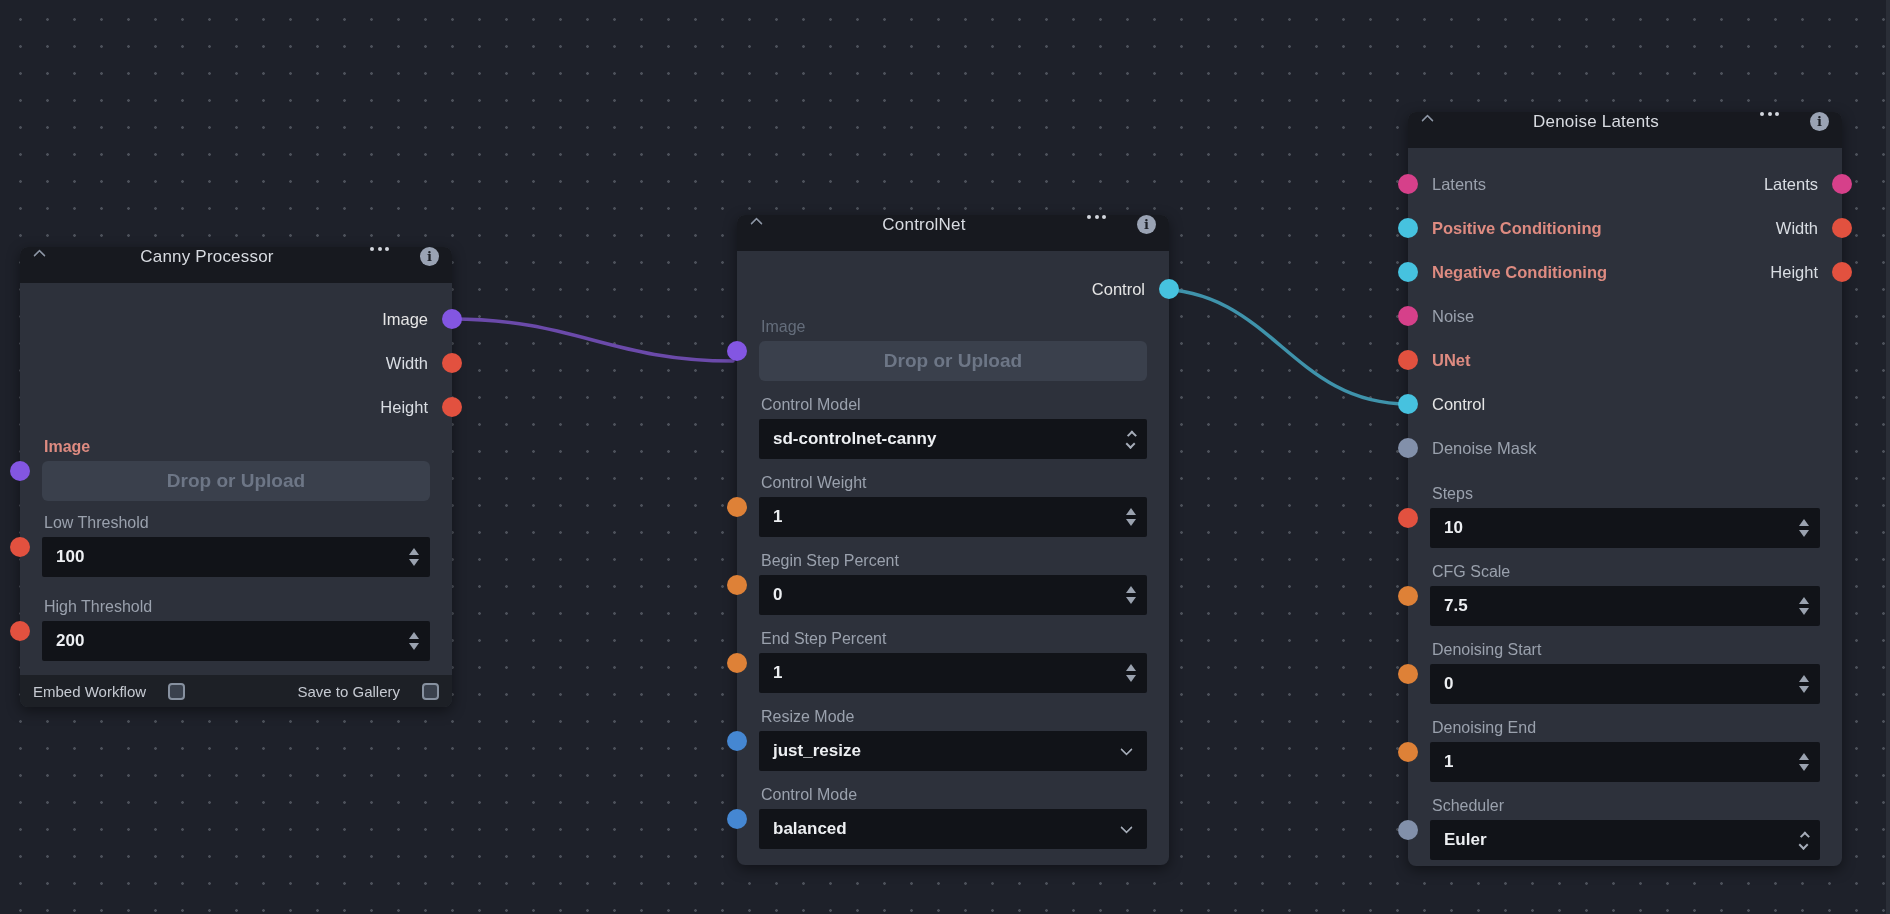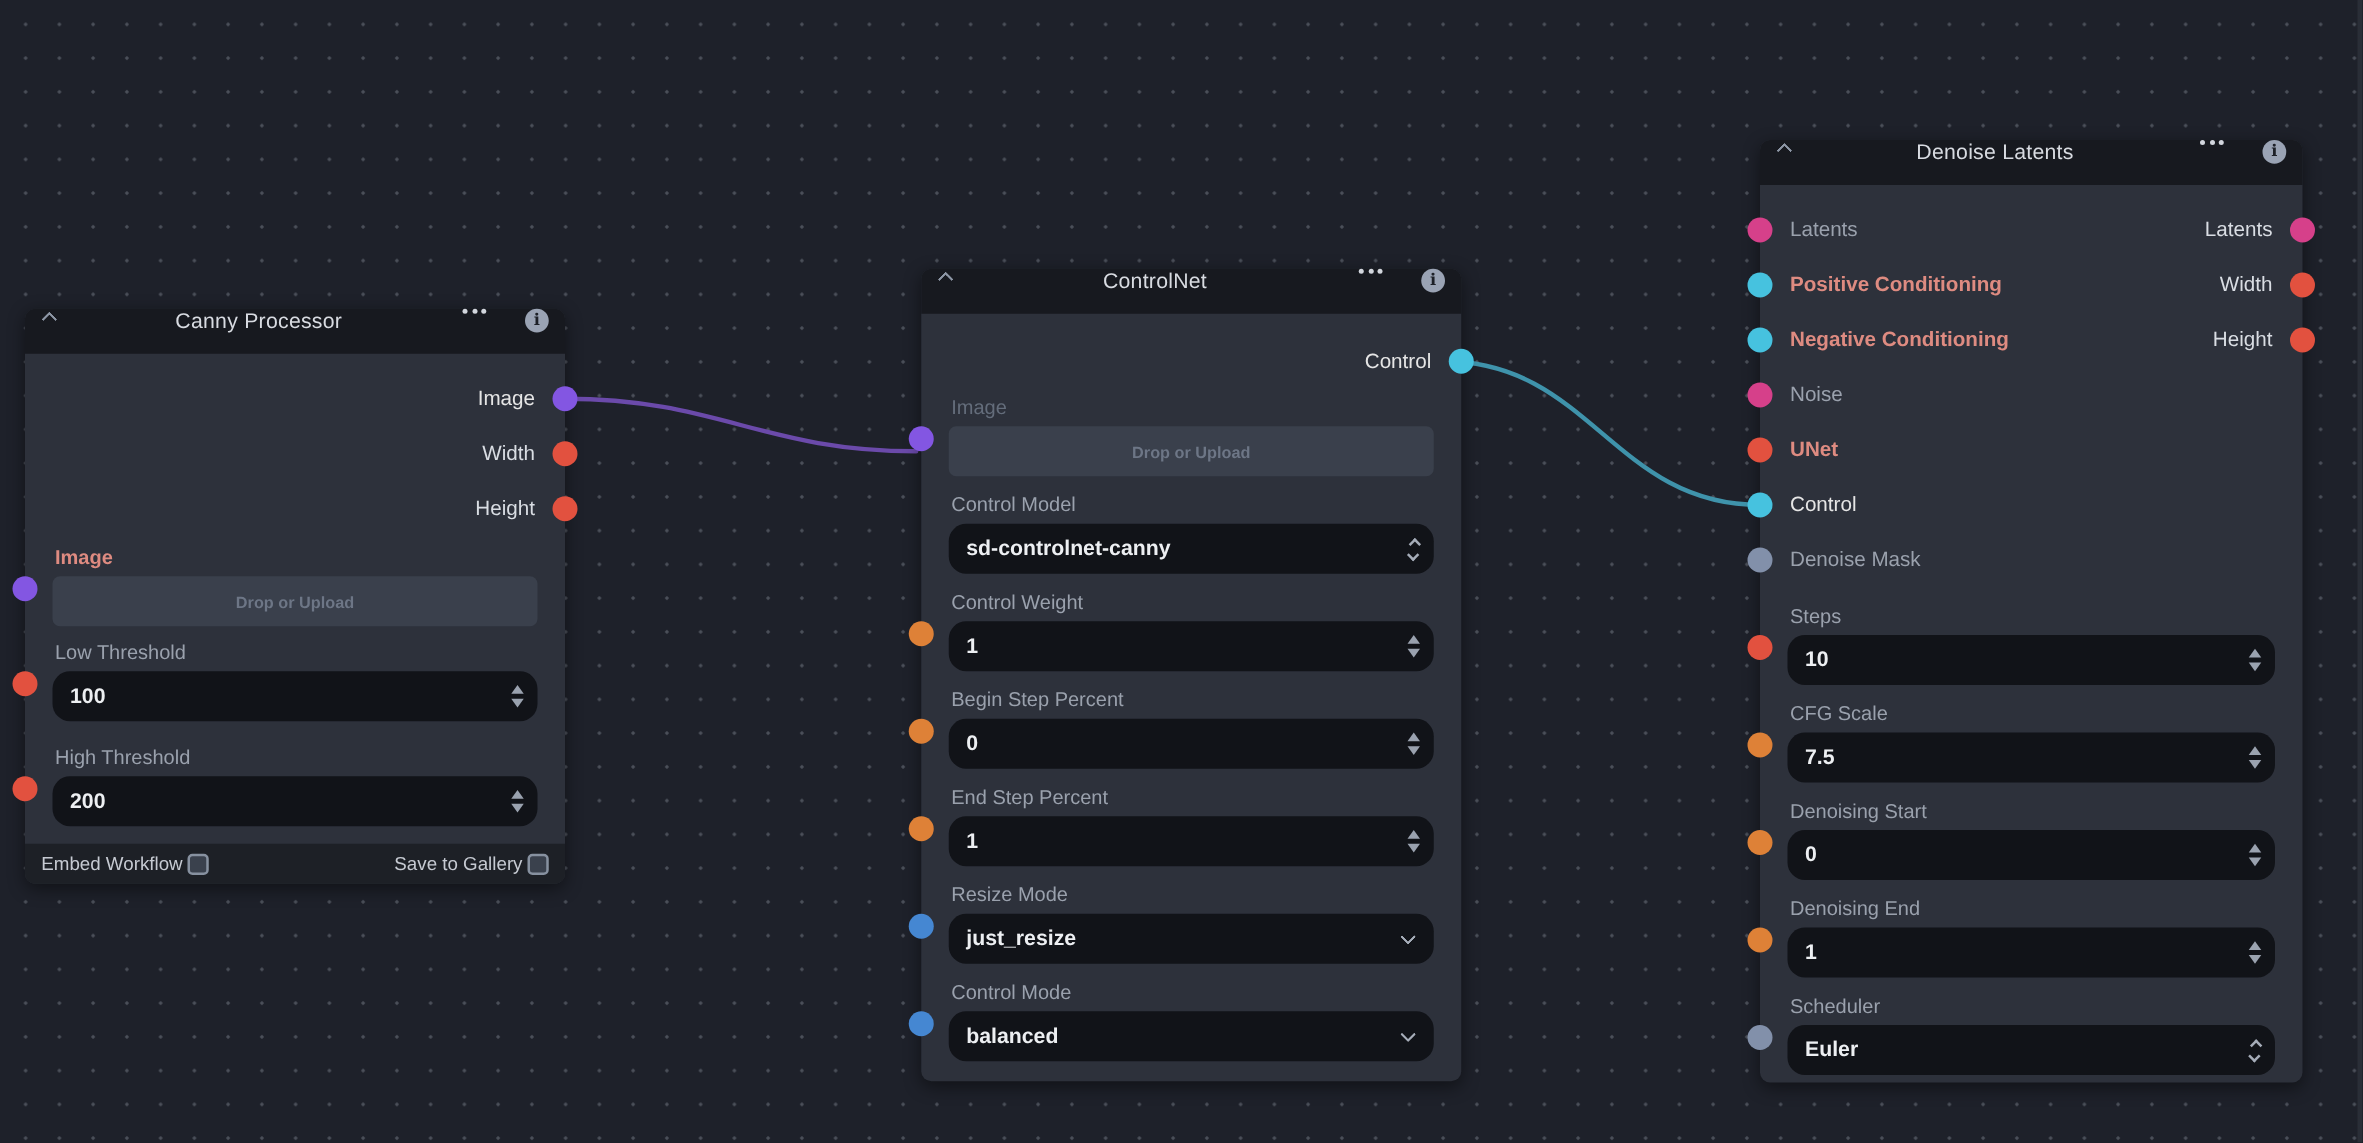--- a/index.html
+++ b/index.html
@@ -52,21 +52,21 @@
     background:#9aa3b4; color:#1d2027;
     font-size:13px; font-weight:700; font-family:"DejaVu Serif",serif;
     display:flex; align-items:center; justify-content:center; line-height:1;
   }
   .node-body{ position:relative; }
   .node-footer{
     height:32px; background:#1d2026; border-radius:0 0 8px 8px;
     display:flex; align-items:center; justify-content:space-between;
     padding:0 13px;
   }
-  .footer-item{ display:flex; align-items:center; gap:4px; }
+  .footer-item{ display:flex; align-items:center; gap:22px; }
   .footer-item span{ color:#c6cad2; font-size:15px; }
   .checkbox{
     width:17px; height:17px; border-radius:4px;
     background:#3a414d; border:2px solid #8791a0;
   }
 
   
   .hrow{
     position:relative; height:44px;
     display:flex; align-items:center;
@@ -92,24 +92,24 @@
   .fgroup .dot{ top:34px; }
   .flabel{
     display:block; margin:0 0 4px 2px;
     color:#9aa1ad; font-size:16px; line-height:20px;
   }
   .flabel.req{ color:#de8b81; font-weight:700; }
   .flabel.dim{ color:#646d7b; }
   .drop-btn{
     height:40px; border-radius:6px; background:#3a404c;
     display:flex; align-items:center; justify-content:center;
-    color:#6d7686; font-size:13px; font-weight:700;
+    color:#6d7686; font-size:19px; font-weight:700;
   }
   .num-input,.sel-input{
-    position:relative; height:40px; border-radius:14px; background:#111318;
+    position:relative; height:40px; border-radius:2px; background:#111318;
     display:flex; align-items:center;
     padding:0 34px 0 14px;
     color:#edeff2; font-size:17px; font-weight:700;
   }
   .spinner{
     position:absolute; right:11px; top:50%; transform:translateY(-50%);
     display:flex; flex-direction:column; gap:4px; align-items:center;
   }
   .tri-up{ width:0; height:0; border-left:5px solid transparent; border-right:5px solid transparent; border-bottom:7px solid #9aa2af; }
   .tri-down{ width:0; height:0; border-left:5px solid transparent; border-right:5px solid transparent; border-top:7px solid #9aa2af; }

